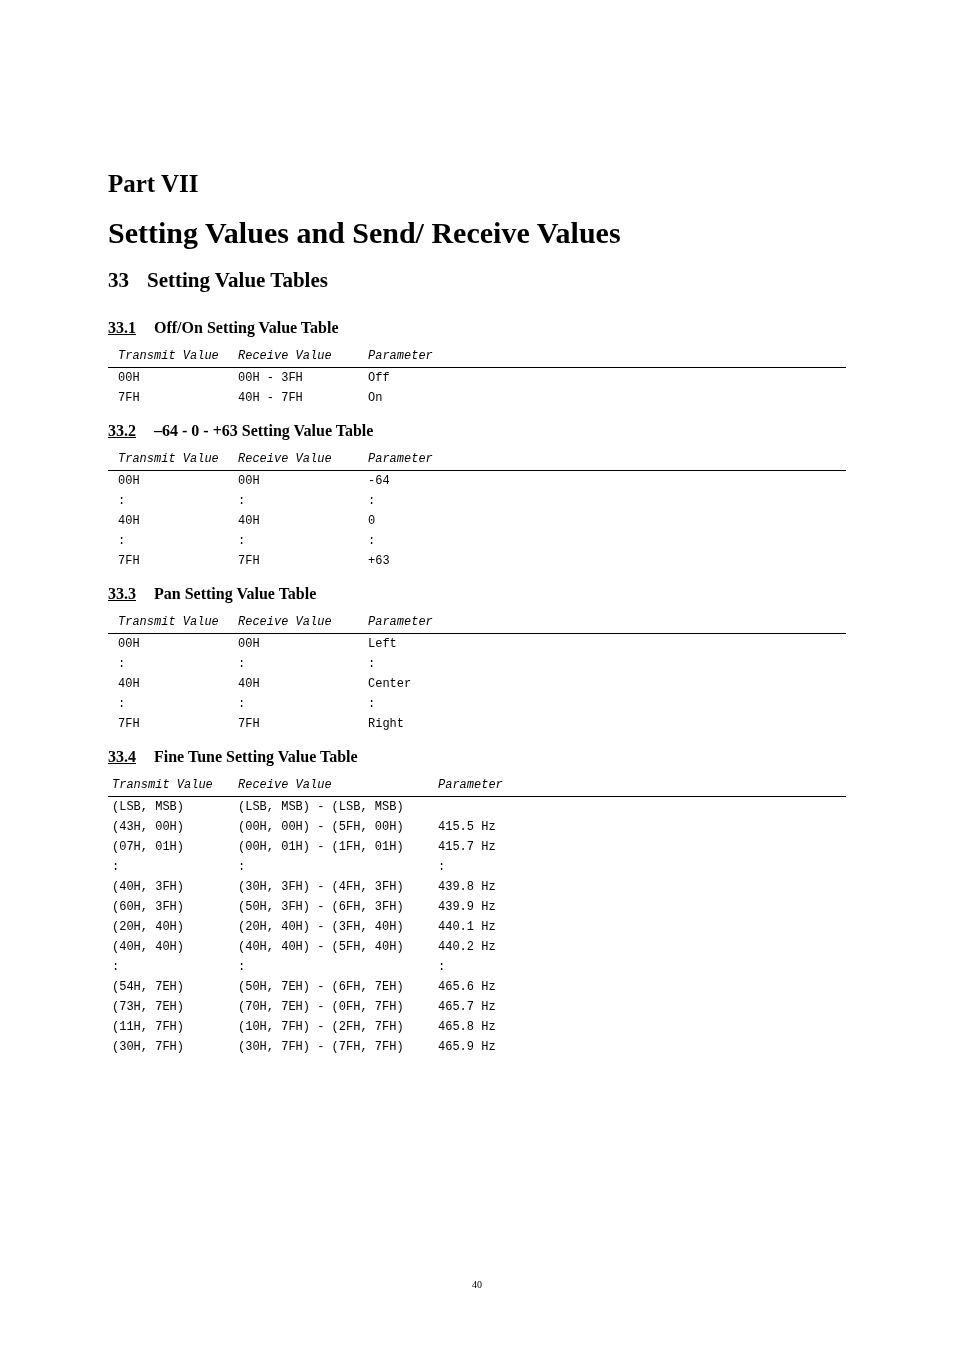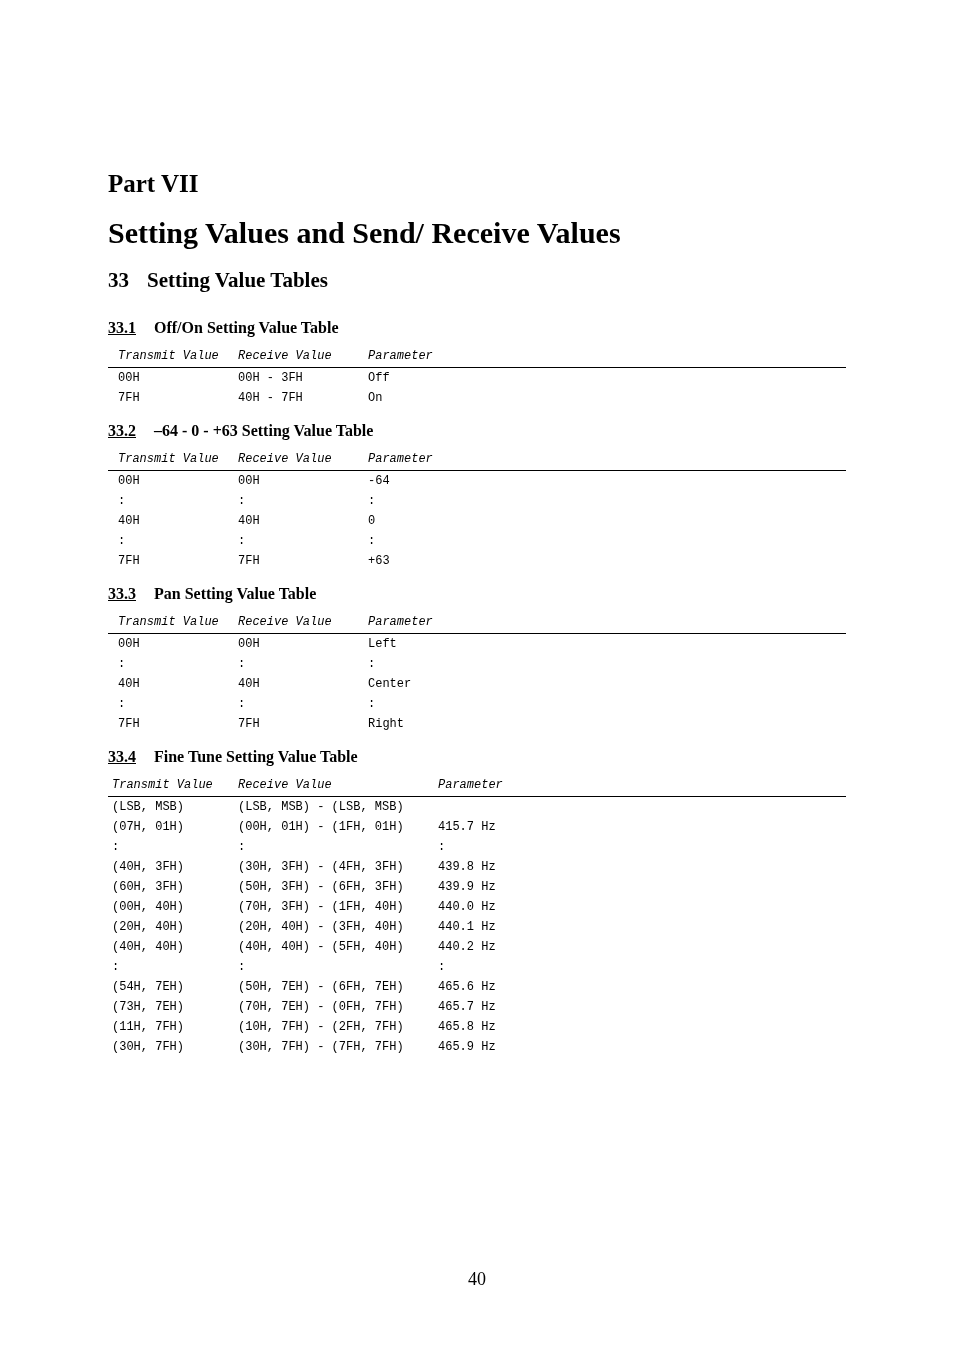--- a/index.html
+++ b/index.html
@@ -72,21 +72,21 @@
     .tbl .col-c { }
     .tbl4 .col-a { width: 130px; padding-left: 4px; }
     .tbl4 .col-b { width: 200px; }
     .tbl4 .col-c { }
     .page-num {
       position: absolute;
       bottom: 60px;
       left: 0;
       right: 0;
       text-align: center;
-      font-size: 18px;
+      font-size: 10px;
     }
   </style>
 </head>
 <body>
 
 <div class="part-label">Part VII</div>
 <div class="part-title">Setting Values and Send/ Receive Values</div>
 
 <h2 class="section-heading">
   <span class="section-num">33</span><span>Setting Value Tables</span>
@@ -212,45 +212,45 @@
       <th class="col-c">Parameter</th>
     </tr>
   </thead>
   <tbody id="tbody-t4">
       <tr>
         <td class="col-a">(LSB, MSB)</td>
         <td class="col-b">(LSB, MSB) - (LSB, MSB)</td>
         <td class="col-c"></td>
       </tr>
       <tr>
+        <td class="col-a">(43H, 00H)</td>
+        <td class="col-b">(00H, 00H) - (5FH, 00H)</td>
+        <td class="col-c">415.5 Hz</td>
+      </tr>
+      <tr>
         <td class="col-a">(07H, 01H)</td>
         <td class="col-b">(00H, 01H) - (1FH, 01H)</td>
         <td class="col-c">415.7 Hz</td>
       </tr>
       <tr>
         <td class="col-a">:</td>
         <td class="col-b">:</td>
         <td class="col-c">:</td>
       </tr>
       <tr>
         <td class="col-a">(40H, 3FH)</td>
         <td class="col-b">(30H, 3FH) - (4FH, 3FH)</td>
         <td class="col-c">439.8 Hz</td>
       </tr>
       <tr>
         <td class="col-a">(60H, 3FH)</td>
         <td class="col-b">(50H, 3FH) - (6FH, 3FH)</td>
         <td class="col-c">439.9 Hz</td>
       </tr>
       <tr>
-        <td class="col-a">(00H, 40H)</td>
-        <td class="col-b">(70H, 3FH) - (1FH, 40H)</td>
-        <td class="col-c">440.0 Hz</td>
-      </tr>
-      <tr>
         <td class="col-a">(20H, 40H)</td>
         <td class="col-b">(20H, 40H) - (3FH, 40H)</td>
         <td class="col-c">440.1 Hz</td>
       </tr>
       <tr>
         <td class="col-a">(40H, 40H)</td>
         <td class="col-b">(40H, 40H) - (5FH, 40H)</td>
         <td class="col-c">440.2 Hz</td>
       </tr>
       <tr>

